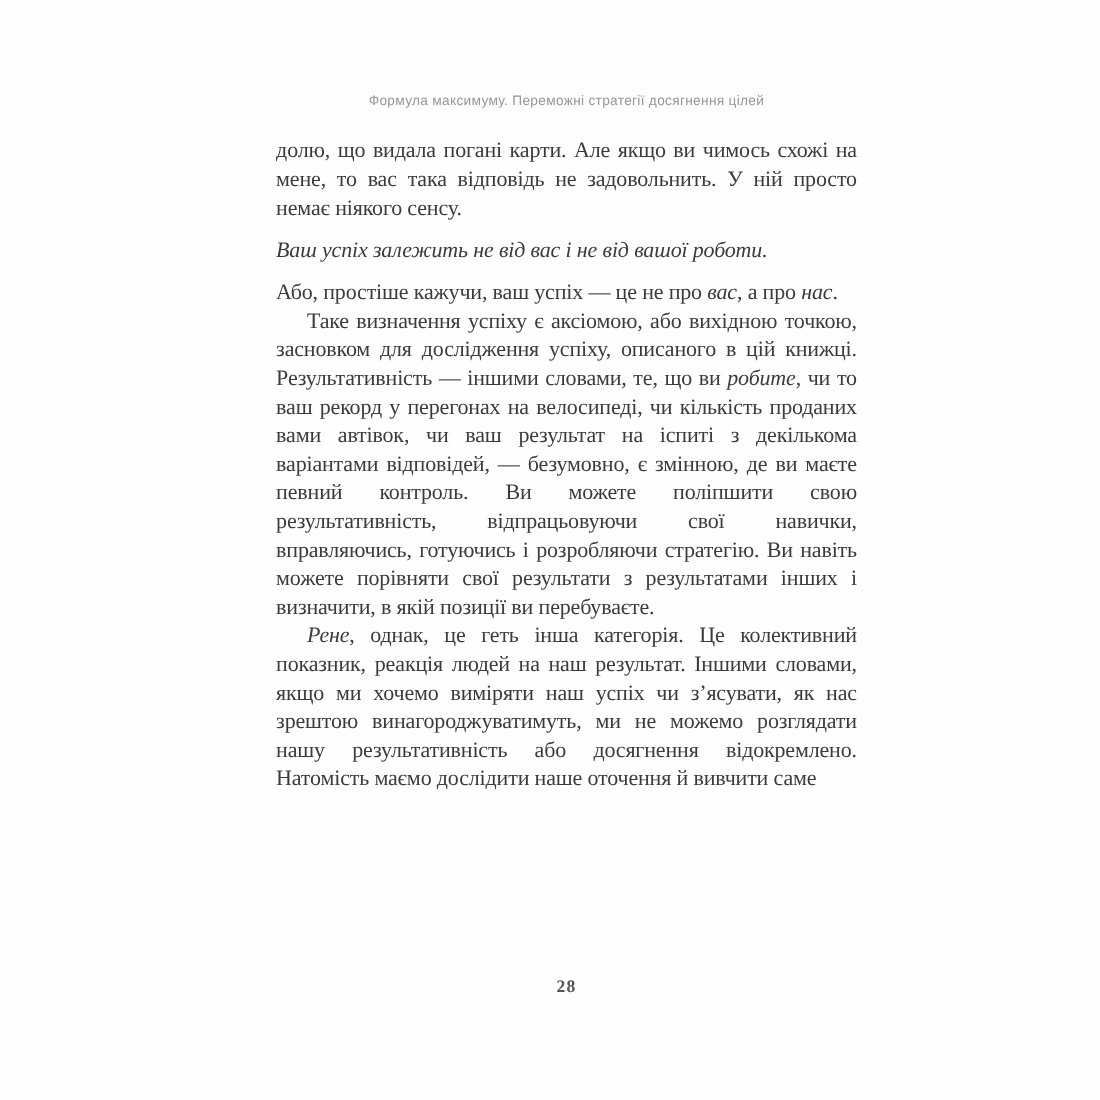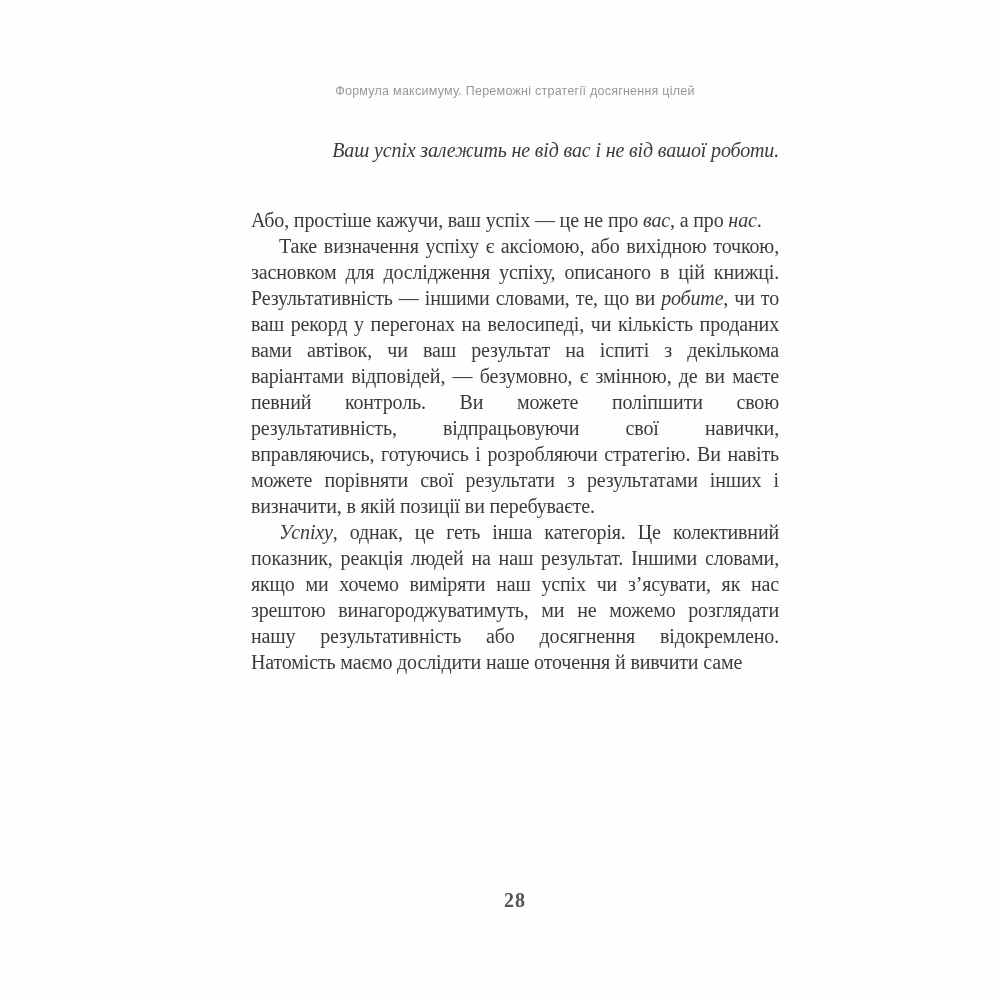--- a/index.html
+++ b/index.html
@@ -40,53 +40,54 @@
     text-align: justify;
   }
   .para {
     margin: 0;
     padding: 0;
   }
   .para.indent {
     text-indent: 28px;
   }
   .para.quote {
-    text-align: right;
+    text-align: left;
   }
   .para.quote-first {
     margin-top: 13px;
   }
   .para.after-quote {
-    margin-top: 44px;
+    margin-top: 12px;
   }
   .para em {
     font-style: italic;
   }
   .page-number {
     position: absolute;
     top: 889px;
     left: 251px;
     width: 528px;
     text-align: center;
     font-family: "Liberation Serif", serif;
-    font-size: 20px;
+    font-size: 16px;
     font-weight: 700;
     letter-spacing: 1px;
     color: #545454;
   }
 </style>
 </head>
 <body>
 
 <div class="page">
 
   <div class="running-head">Формула максимуму. Переможні стратегії досягнення цілей</div>
 
   <div class="text-block">
+    <p class="para"><span>долю, що видала погані карти. Але якщо ви чимось схожі на мене, то вас така відповідь не задовольнить. У ній просто немає ніякого сенсу.</span></p>
     <p class="para quote quote-first"><em>Ваш успіх залежить не від вас і не від вашої роботи.</em></p>
     <p class="para after-quote"><span>Або, простіше кажучи, ваш успіх — це не про </span><em>вас</em><span>, а про </span><em>нас</em><span>.</span></p>
     <p class="para indent"><span>Таке визначення успіху є аксіомою, або вихідною точкою, засновком для дослідження успіху, описаного в цій книжці. Результативність — іншими словами, те, що ви </span><em>робите</em><span>, чи то ваш рекорд у перегонах на велосипеді, чи кількість проданих вами автівок, чи ваш результат на іспиті з декількома варіантами відповідей, — безумовно, є змінною, де ви маєте певний контроль. Ви можете поліпшити свою результативність, відпрацьовуючи свої навички, вправляючись, готуючись і розробляючи стратегію. Ви навіть можете порівняти свої результати з результатами інших і визначити, в якій позиції ви перебуваєте.</span></p>
-    <p class="para indent"><em>Успіху</em><span>, однак, це геть інша категорія. Це колективний показник, реакція людей на наш результат. Іншими словами, якщо ми хочемо виміряти наш успіх чи з’ясувати, як нас зрештою винагороджуватимуть, ми не можемо розглядати нашу результативність або досягнення відокремлено. Натомість маємо дослідити наше оточення й вивчити саме</span></p>
+    <p class="para indent"><em>Рене</em><span>, однак, це геть інша категорія. Це колективний показник, реакція людей на наш результат. Іншими словами, якщо ми хочемо виміряти наш успіх чи з’ясувати, як нас зрештою винагороджуватимуть, ми не можемо розглядати нашу результативність або досягнення відокремлено. Натомість маємо дослідити наше оточення й вивчити саме</span></p>
   </div>
 
   <div class="page-number">28</div>
 
 </div>
 
 </body></html>

